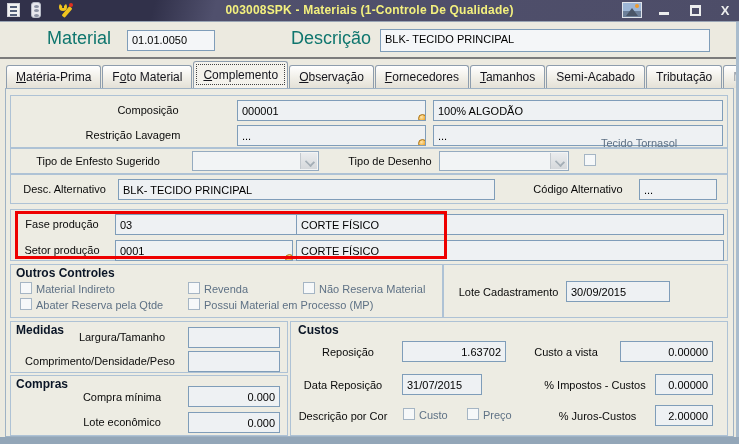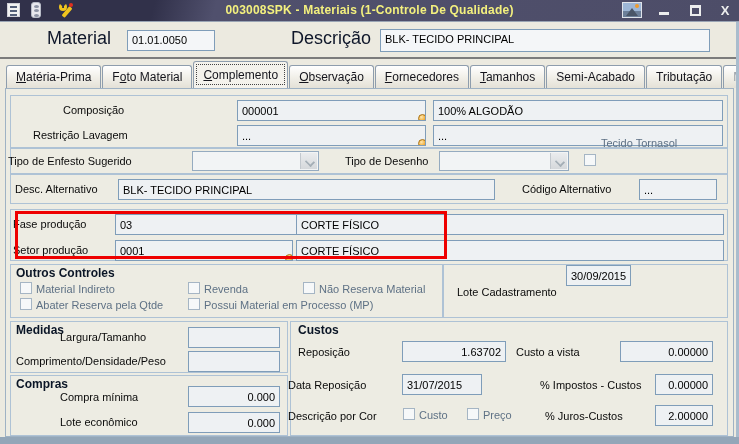--- a/index.html
+++ b/index.html
@@ -29,21 +29,21 @@
     border-left:6px solid transparent; border-right:6px solid transparent; border-bottom:8px solid #4a5668; }
   .ic-img .sun { position:absolute; right:2px; top:1px; width:4px; height:4px; border-radius:50%; background:#f09b2e; }
   .win-btn { position:absolute; top:2px; width:22px; height:17px; text-align:center; color:#eceded; cursor:default; }
   .btn-min { left:653px; } .btn-min i { display:block; margin:10px auto 0 auto; width:10px; height:3px; background:#eceded; }
   .btn-max { left:684px; } .btn-max i { display:block; margin:3px auto 0 auto; width:11px; height:11px; border:2px solid #eceded; border-top-width:3px; }
   .btn-close { left:714px; font-size:13px; font-weight:bold; line-height:17px; }
 
   
   .headerband { position:absolute; left:0; top:22px; width:739px; height:37px;
     background:#ECEAE0; border-bottom:2px solid #7c7c7c; }
-  .red-lbl { position:absolute; color:#0f172a; font-size:18px; }
+  .red-lbl { position:absolute; color:#0f766e; font-size:18px; }
   .hfield { position:absolute; background:#f4f6f8; border:1px solid #7F9DB9;
     font-size:11px; color:#000; padding:3px 4px 0 4px; }
 
   
   .tabstrip { position:absolute; left:6px; top:61px; height:27px; display:flex; align-items:flex-end; }
   .tab { position:relative; height:23px; padding:4px 9px 0 9px; font-size:12px; color:#14141c;
     background:linear-gradient(#ffffff,#f0eee7 55%,#e4e1d7); border:1px solid #8E9DAD;
     border-bottom:none; border-radius:3px 3px 0 0; margin-right:1px; white-space:nowrap; cursor:default; }
   .tab.selected { height:27px; padding-top:6px; background:#f4f2ec; z-index:3;
     outline:1px dotted #444; outline-offset:-4px; }
@@ -51,21 +51,21 @@
   .u { text-decoration:underline; }
 
   
   .main { position:absolute; left:5px; top:88px; width:729px; height:349px;
     background:#EDECE3; border:1px solid #9FB2C4; }
 
   .grp { position:absolute; border:1px solid #AEC2D5; background:#EDECE3; }
   .grpTitle { position:absolute; font-size:12px; font-weight:bold; color:#0a1526; }
 
   .lbl { position:absolute; font-size:11px; color:#0a0a0a; white-space:nowrap; }
-  .lbl.r { text-align:left; }
+  .lbl.r { text-align:center; }
   .fld { position:absolute; height:21px; background:#eef1f3; border:1px solid #7F9DB9;
     font-size:11px; color:#000; padding:4px 4px 0 4px; white-space:nowrap; overflow:hidden; }
   .fld.num { text-align:right; }
   .fld.lookup::after { content:""; position:absolute; right:-2px; bottom:-3px; width:7px; height:7px;
     border-radius:50%; background:radial-gradient(circle at 35% 30%, #ffe9b0, #f0a830 60%, #c47d10);
     border:1px solid #a8700e; }
 
   .dd { position:absolute; height:20px; background:#f2f4f5; border:1px solid #95ABC0; }
   .dd .btn { position:absolute; right:1px; top:1px; bottom:1px; width:17px;
     background:linear-gradient(#eaecee,#d5d8db); border-left:1px solid #c2c8ce; }
@@ -181,21 +181,21 @@
   <div class="cb" style="left:188px;top:282px;"></div>
   <div class="cblbl" style="left:204px;top:283px;">Revenda</div>
   <div class="cb" style="left:303px;top:282px;"></div>
   <div class="cblbl" style="left:319px;top:283px;">Não Reserva Material</div>
   <div class="cb" style="left:20px;top:298px;"></div>
   <div class="cblbl" style="left:36px;top:299px;">Abater Reserva pela Qtde</div>
   <div class="cb" style="left:188px;top:298px;"></div>
   <div class="cblbl" style="left:204px;top:299px;">Possui Material em Processo (MP)</div>
   <div class="grp" style="left:443px;top:264px;width:285px;height:54px;"></div>
   <div class="lbl r" style="left:457px;top:286px;width:103px;">Lote Cadastramento</div>
-  <div class="fld" style="left:566px;top:265px;width:65px;">30/09/2015</div>
+  <div class="fld" style="left:566px;top:281px;width:104px;">30/09/2015</div>
 
   <div class="grp" style="left:10px;top:321px;width:278px;height:52px;"></div>
   <div class="grpTitle" style="left:16px;top:323px;">Medidas</div>
   <div class="lbl r" style="left:60px;top:331px;width:124px;">Largura/Tamanho</div>
   <div class="fld" style="left:188px;top:327px;width:92px;"></div>
   <div class="lbl r" style="left:16px;top:355px;width:168px;">Comprimento/Densidade/Peso</div>
   <div class="fld" style="left:188px;top:351px;width:92px;"></div>
 
   <div class="grp" style="left:10px;top:375px;width:278px;height:61px;"></div>
   <div class="grpTitle" style="left:16px;top:377px;">Compras</div>

